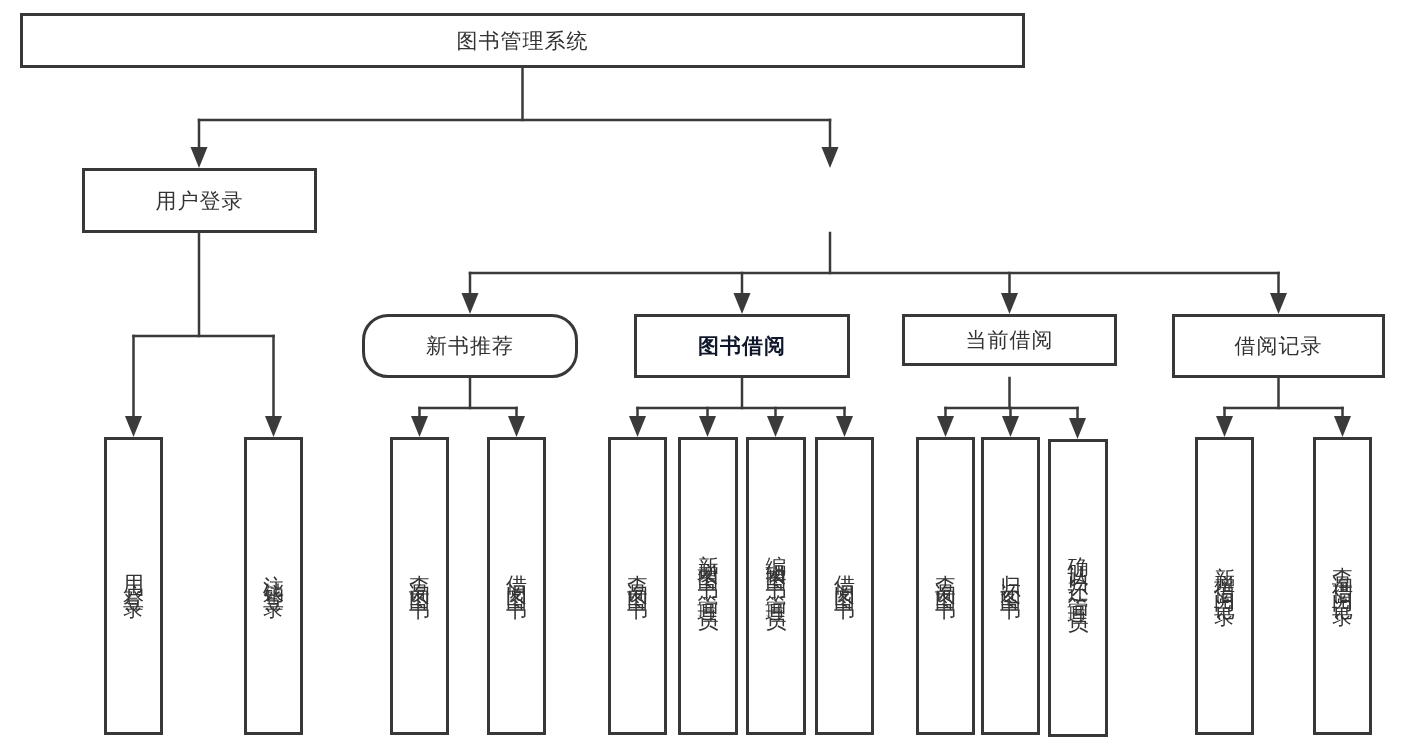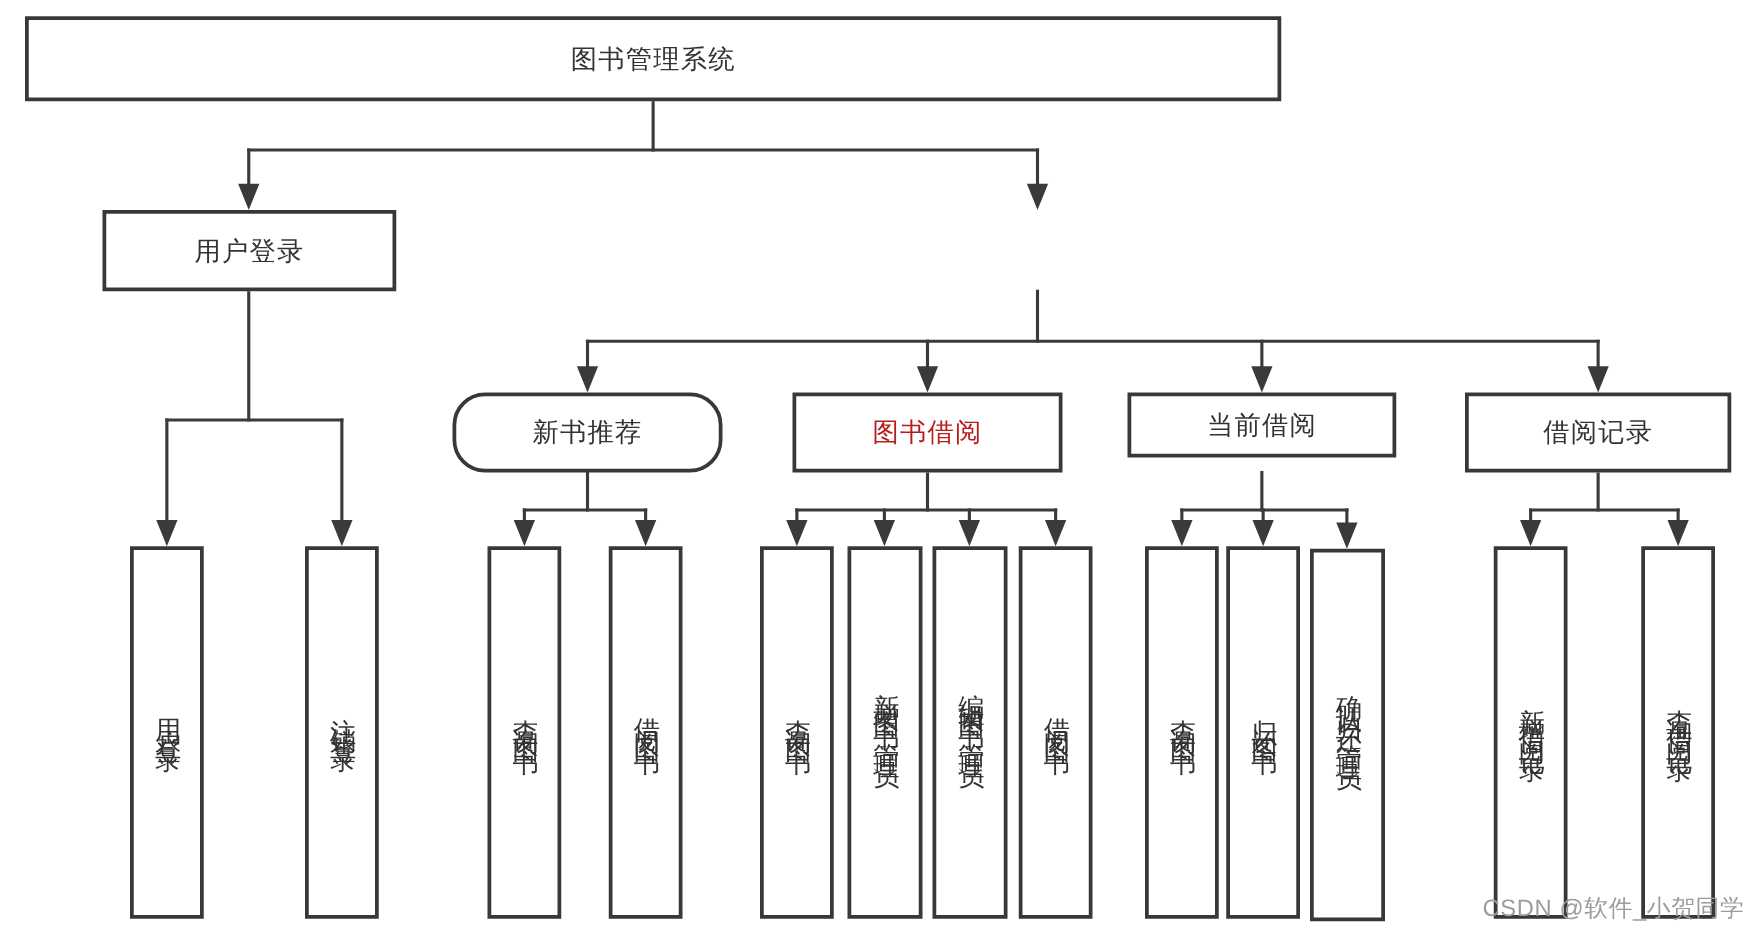--- a/index.html
+++ b/index.html
@@ -101,26 +101,26 @@
       <line x1="1077.5" y1="408" x2="1077.5" y2="421" stroke="#3a3a3a" stroke-width="2.5" stroke-linecap="square"></line>
       <polygon points="1069,418 1086,418 1077.5,439" fill="#3a3a3a"></polygon>
       <line x1="1278.5" y1="378" x2="1278.5" y2="408" stroke="#3a3a3a" stroke-width="2.5" stroke-linecap="square"></line>
       <line x1="1224.5" y1="408" x2="1342.5" y2="408" stroke="#3a3a3a" stroke-width="2.5" stroke-linecap="square"></line>
       <line x1="1224.5" y1="408" x2="1224.5" y2="419" stroke="#3a3a3a" stroke-width="2.5" stroke-linecap="square"></line>
       <polygon points="1216,416 1233,416 1224.5,437" fill="#3a3a3a"></polygon>
       <line x1="1342.5" y1="408" x2="1342.5" y2="419" stroke="#3a3a3a" stroke-width="2.5" stroke-linecap="square"></line>
       <polygon points="1334,416 1351,416 1342.5,437" fill="#3a3a3a"></polygon>
     </svg>
 
-  <div class="box h" style="left: 20px; top: 13px; width: 1005px; height: 68px; color: rgb(51, 51, 51);">图书管理系统</div>
+  <div class="box h" style="left: 20px; top: 13px; width: 1005px; height: 55px; color: rgb(51, 51, 51);">图书管理系统</div>
 
   <div class="box h" style="left: 82px; top: 168px; width: 235px; height: 65px; color: rgb(51, 51, 51);">用户登录</div>
 
   <div class="box h" style="left: 362px; top: 314px; width: 216px; height: 64px; color: rgb(51, 51, 51); border-radius: 26px;">新书推荐</div>
-  <div class="box h" style="left: 634px; top: 314px; width: 216px; height: 64px; color: #b91c1c;">图书借阅</div>
+  <div class="box h" style="left: 634px; top: 314px; width: 216px; height: 64px; color: #0f172a; font-weight: bold;">图书借阅</div>
   <div class="box h" style="left: 902px; top: 314px; width: 215px; height: 52px; color: rgb(51, 51, 51);">当前借阅</div>
   <div class="box h" style="left: 1172px; top: 314px; width: 213px; height: 64px; color: rgb(51, 51, 51);">借阅记录</div>
 
   <div class="box v" style="left: 104px; top: 437px; width: 59px; height: 298px; color: rgb(51, 51, 51);">用户登录</div>
   <div class="box v" style="left: 244px; top: 437px; width: 59px; height: 298px; color: rgb(51, 51, 51);">注销登录</div>
 
   <div class="box v" style="left: 390px; top: 437px; width: 59px; height: 298px; color: rgb(51, 51, 51);">查询图书</div>
   <div class="box v" style="left: 487px; top: 437px; width: 59px; height: 298px; color: rgb(51, 51, 51);">借阅图书</div>
 
   <div class="box v" style="left: 608px; top: 437px; width: 59px; height: 298px; color: rgb(51, 51, 51);">查询图书</div>
@@ -128,15 +128,14 @@
   <div class="box v" style="left: 746px; top: 437px; width: 60px; height: 298px; color: rgb(51, 51, 51);">编辑图书（管理员）</div>
   <div class="box v" style="left: 815px; top: 437px; width: 59px; height: 298px; color: rgb(51, 51, 51);">借阅图书</div>
 
   <div class="box v" style="left: 916px; top: 437px; width: 59px; height: 298px; color: rgb(51, 51, 51);">查询图书</div>
   <div class="box v" style="left: 981px; top: 437px; width: 59px; height: 298px; color: rgb(51, 51, 51);">归还图书</div>
   <div class="box v" style="left: 1048px; top: 439px; width: 60px; height: 298px; color: rgb(51, 51, 51);">确认归还（管理员）</div>
 
   <div class="box v" style="left: 1195px; top: 437px; width: 59px; height: 298px; color: rgb(51, 51, 51);">新增借阅记录</div>
   <div class="box v" style="left: 1313px; top: 437px; width: 59px; height: 298px; color: rgb(51, 51, 51);">查询借阅记录</div>
 
-  <div class="watermark" style="color: rgb(156, 156, 156);">CSDN @软件_小贺同学</div>
 
 </div>
 
 </body></html>

